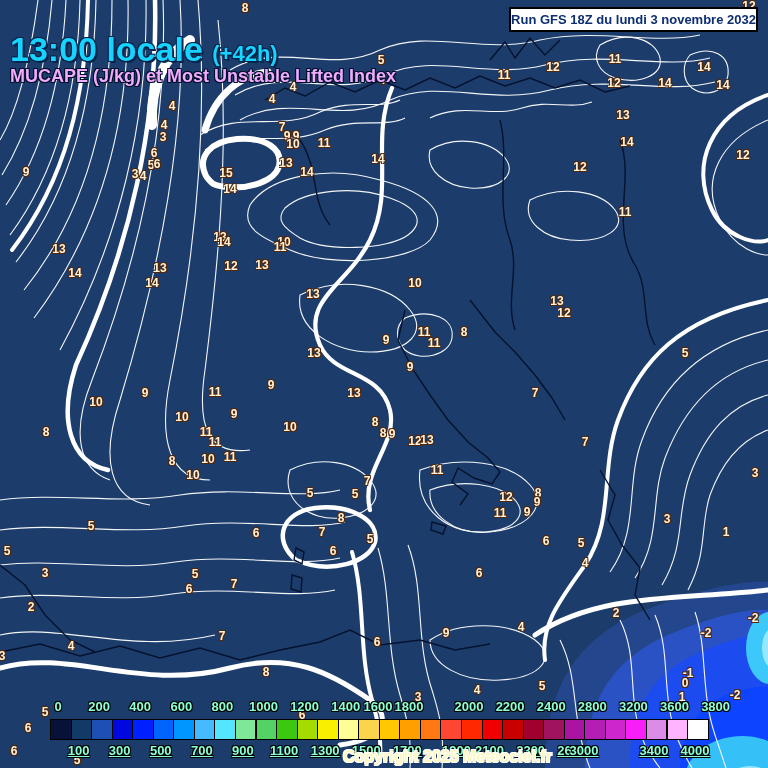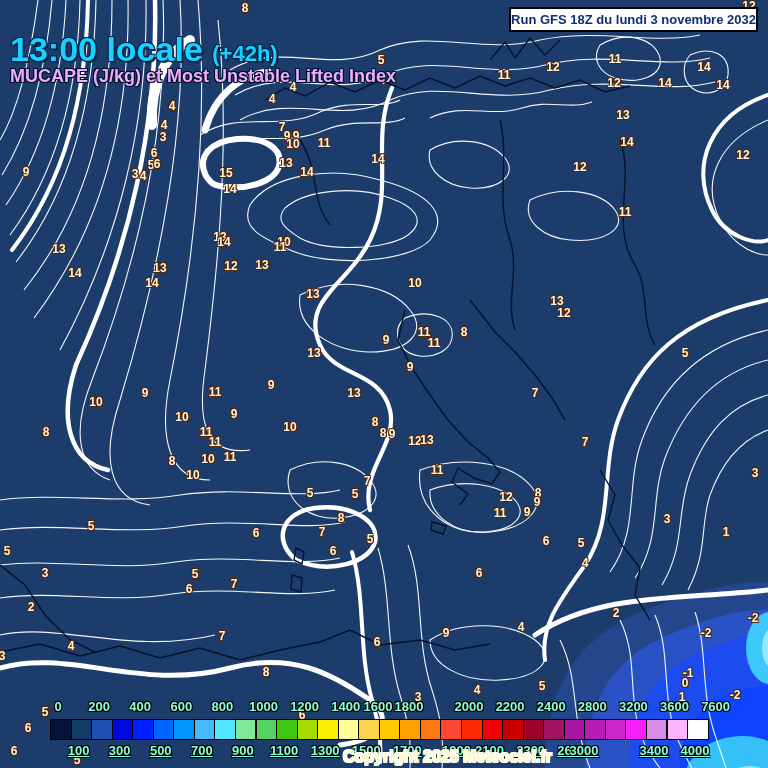--- a/index.html
+++ b/index.html
@@ -305,21 +305,21 @@
       <div class="ltop" style="left: 304.6px;">1200</div>
       <div class="ltop" style="left: 345.7px;">1400</div>
       <div class="ltop" style="left: 378px;">1600</div>
       <div class="ltop" style="left: 409px;">1800</div>
       <div class="ltop" style="left: 469px;">2000</div>
       <div class="ltop" style="left: 510.1px;">2200</div>
       <div class="ltop" style="left: 551.2px;">2400</div>
       <div class="ltop" style="left: 592.3px;">2800</div>
       <div class="ltop" style="left: 633.4px;">3200</div>
       <div class="ltop" style="left: 674.5px;">3600</div>
-      <div class="ltop" style="left: 715.6px;">7600</div>
+      <div class="ltop" style="left: 715.6px;">3800</div>
       <div class="lbot" style="left: 78.55px;">100</div>
       <div class="lbot" style="left: 119.65px;">300</div>
       <div class="lbot" style="left: 160.75px;">500</div>
       <div class="lbot" style="left: 201.85px;">700</div>
       <div class="lbot" style="left: 242.95px;">900</div>
       <div class="lbot" style="left: 284.05px;">1100</div>
       <div class="lbot" style="left: 325.15px;">1300</div>
       <div class="lbot" style="left: 366.25px;">1500</div>
       <div class="lbot" style="left: 407.35px;">1700</div>
       <div class="lbot" style="left: 448.45px; padding-left: 16px;">1900</div>

